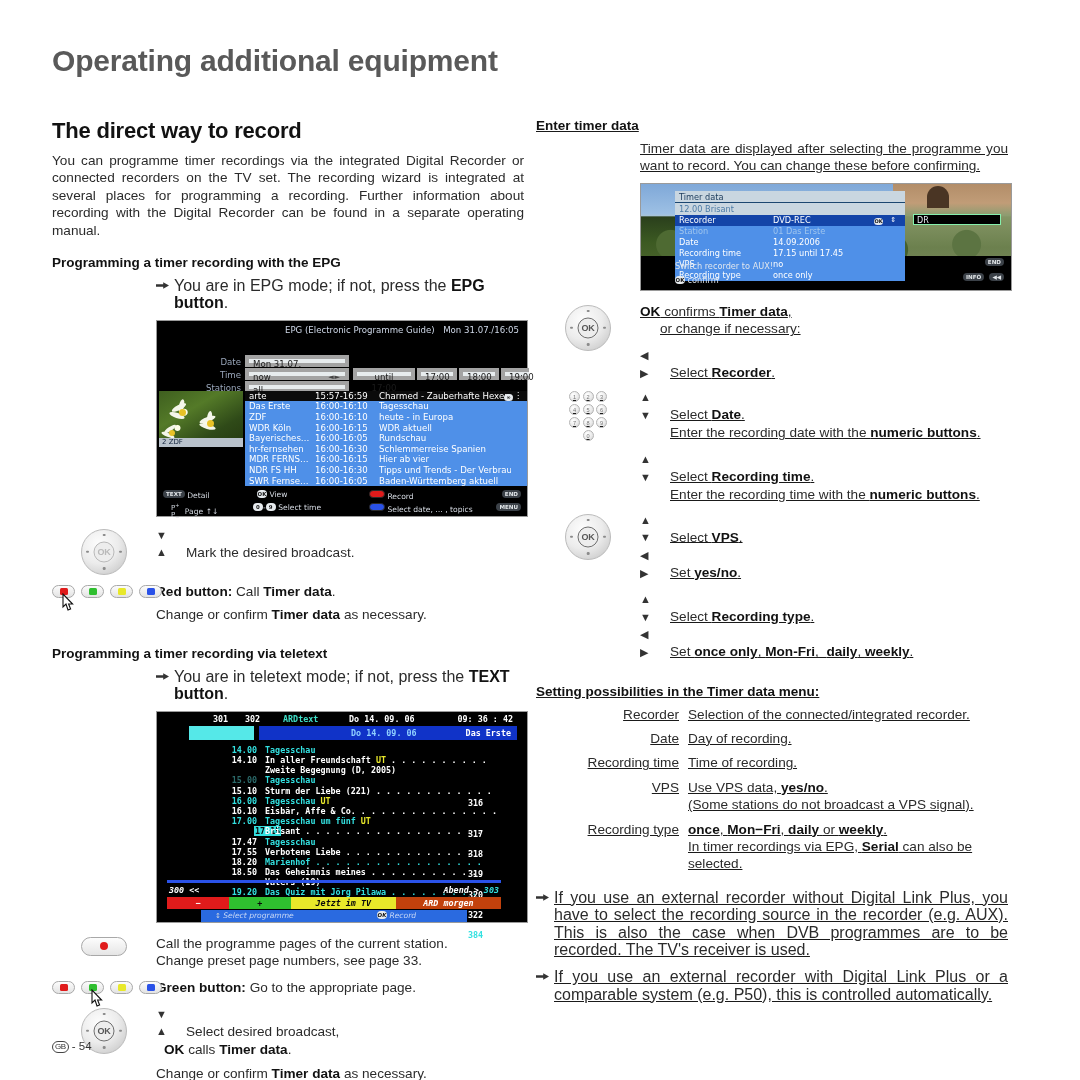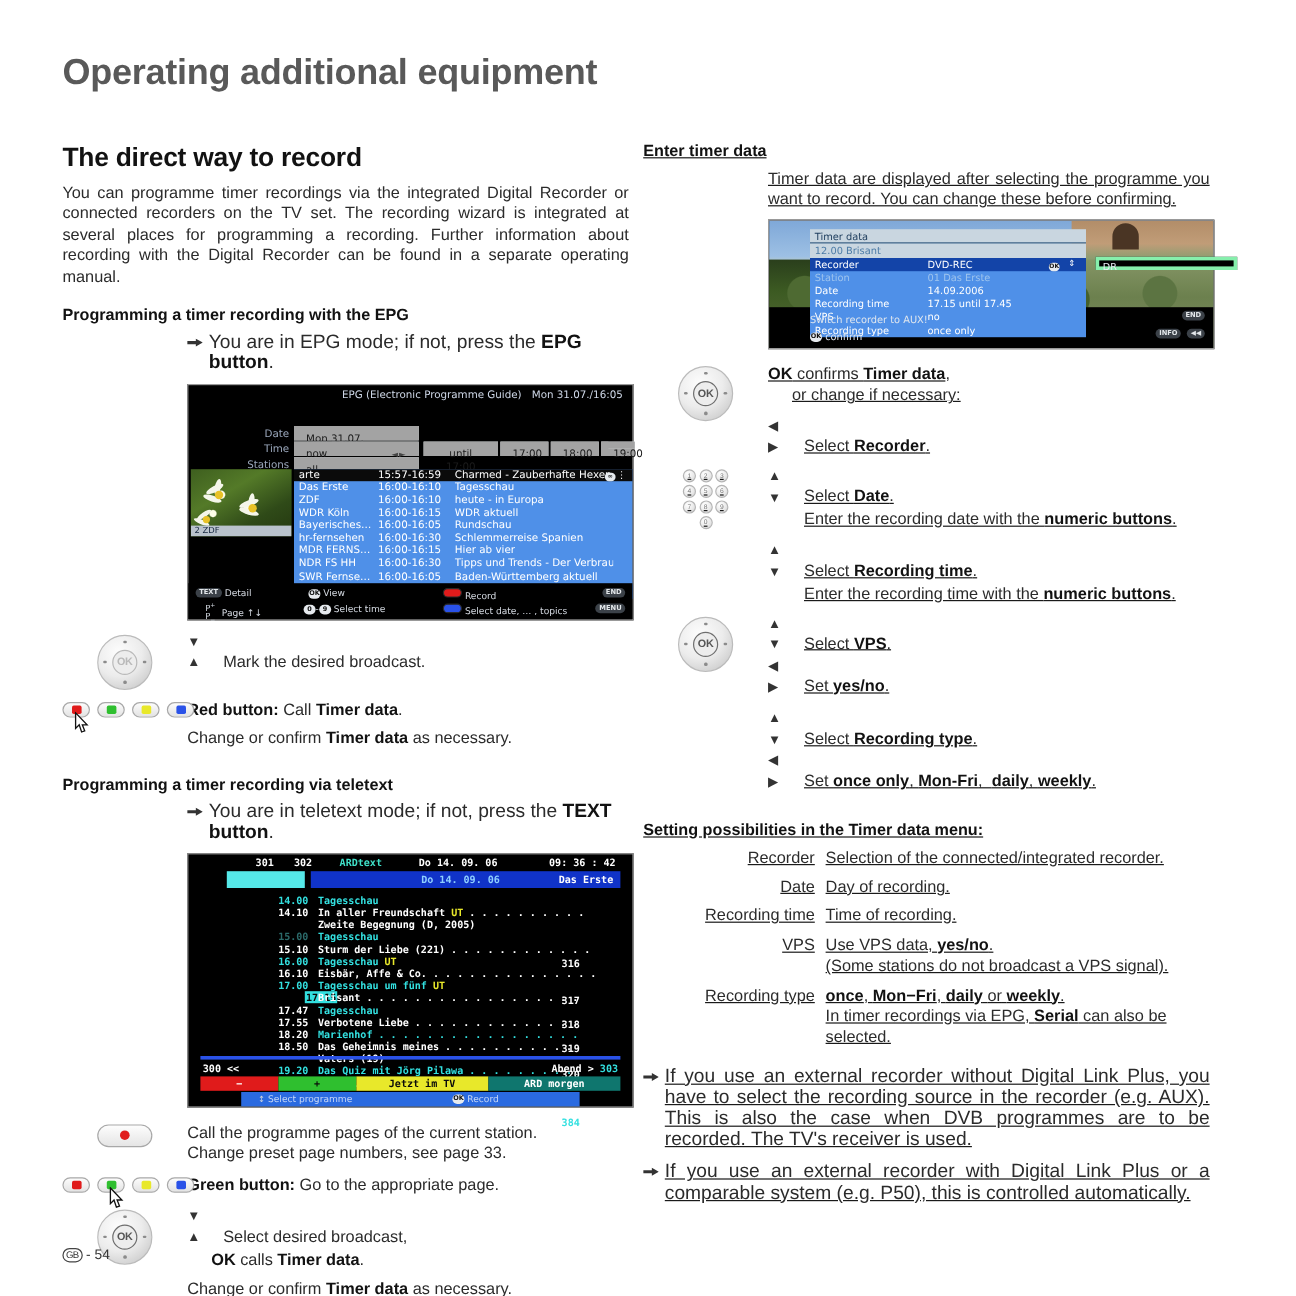--- a/index.html
+++ b/index.html
@@ -111,21 +111,21 @@
   #epg-shot { width:372px; height:197px; margin-top:8px; }
 
   .epg-top { height:17px; position:relative; color:#cfd8e8; font-size:8.6px; }
   .epg-top .t1 { position:absolute; left:128px; top:4px; }
   .epg-top .t2 { position:absolute; right:8px; top:4px; }
 
   .epg-form { position:relative; font-size:8.6px; }
   .epg-lbl { position:absolute; width:84px; text-align:right; color:#9aa7bb; }
   .epg-fld {
     position:absolute; background:#e7ecee; color:#1b1b1b;
-    border:6px solid #a3a3a3; height:12px; line-height:11px; padding:0 4px;
+    border:4px solid #a3a3a3; height:12px; line-height:11px; padding:0 4px;
   }
   .epg-arrows { position:absolute; right:4px; top:0; font-size:7px; color:#444; letter-spacing:1px;}
 
   .epg-list {
     position:absolute; left:88px; top:70px; width:282px; background:#4f90e8;
     color:#ffffff; font-size:8.6px;
   }
   .epg-list .r { height:10.6px; line-height:10.6px; position:relative; white-space:nowrap; }
   .epg-list .r.sel { background:#0b0b0b; color:#ffffff; }
   .epg-list .c1 { position:absolute; left:4px; width:66px; overflow:hidden; }
@@ -188,21 +188,21 @@
   .ttx-blue .d1 { position:absolute; left:92px;  top:0; line-height:14px; font-size:8.4px; color:#8fd0ff; font-weight:bold;}
   .ttx-blue .d2 { position:absolute; right:6px;  top:0; line-height:14px; font-size:8.4px; color:#ffffff; font-weight:bold;}
 
   .ttx-body { position:relative; margin-top:5px; font-size:8.4px; line-height:10.2px; font-weight:bold;}
   .ttx-line { position:relative; height:10.2px; white-space:pre; }
   .ttx-time { position:absolute; left:54px; width:46px; text-align:right; }
   .ttx-txt  { position:absolute; left:108px; }
   .ttx-num  { position:absolute; left:311px;margin-top:43px; }
   .hl { background:#33e0e0; color:#0a0a0a; padding:0 1px;margin-left:43px; }
 
-  .ttx-footer { position:absolute; left:0; right:0; bottom:0; }
+  .ttx-footer { position:absolute; left:0; right:16px; bottom:0;font-style:italic; }
   .ttx-blueline { height:3px; background:#2a52e8; margin:0 10px 2px 10px; }
   .ttx-nav { position:relative; height:11px; font-size:8.4px; font-weight:bold; }
   .ttx-nav .l { position:absolute; left:12px; color:#ffffff; }
   .ttx-nav .r { position:absolute; right:12px; color:#ffffff; }
   .ttx-nav .r b { color:#33e0e0; font-weight:bold;}
   .ttx-colorbar { display:flex; margin:1px 10px 0 10px; height:12px; font-size:8.4px; font-weight:bold; }
   .ttx-colorbar div { display:flex; align-items:center; justify-content:center; }
   .ttx-hint { margin:1px 44px 0 44px; height:12px; background:#2a6ae0; color:#c8d8f6;
               font-size:7.6px; line-height:12px; position:relative; font-family:"DejaVu Sans", sans-serif;}
   .ttx-hint .h1 { position:absolute; left:14px; }
@@ -242,22 +242,22 @@
   .td-rows  { background:#4f90e8; }
   .td-row   { position:relative; height:11px; line-height:11px; color:#ffffff; }
   .td-row.sel { background:#1344a8; }
   .td-row.dim { color:#9ec4ee; }
   .td-row .k { position:absolute; left:4px; }
   .td-row .v { position:absolute; left:98px; }
   .td-row .okic { position:absolute; right:22px; top:1.5px; }
   .td-row .udic { position:absolute; right:9px; top:0px; font-size:7px; }
 
   .td-dr {
-    position:absolute; left:272px; top:30px; height:11px; width:118px;
-    background:#000; border:3px solid #86efac;
+    position:absolute; left:272px; top:30px; height:11px; width:88px;
+    background:#000; border:1px solid #86efac;
   }
   .td-dr span { position:absolute; left:3px; top:0; line-height:11px; color:#e8eef5; font-size:8px; }
 
   .td-msg { position:absolute; left:34px; bottom:19px; color:#dfe6ee; font-size:8.2px; }
   .td-cfm { position:absolute; left:34px; bottom:5px; color:#dfe6ee; font-size:8.2px; }
   .td-end { position:absolute; right:7px; bottom:20px; }
   .td-inf { position:absolute; right:7px; bottom:5px; }
 
   #page-footer { position:absolute; left:52px; top:1040px; font-size:11.5px; color:#333; }
   .gb-box {
@@ -515,21 +515,21 @@
       <div class="ttx-footer">
         <div class="ttx-blueline"></div>
         <div class="ttx-nav">
           <span class="l">300 &lt;&lt;</span>
           <span class="r"><span>Abend &gt; </span><b style="color:#33e0e0">303</b></span>
         </div>
         <div class="ttx-colorbar">
           <div style="flex:1;background:#e01b1b;color:#fff">−</div>
           <div style="flex:1;background:#2fbf2f;color:#0a0a0a">+</div>
           <div style="flex:1.7;background:#e8e82a;color:#0a0a0a">Jetzt im TV</div>
-          <div style="flex:1.7;background:#0f766e;color:#fff">ARD morgen</div>
+          <div style="flex:1.7;background:#c2410c;color:#fff">ARD morgen</div>
         </div>
         <div class="ttx-hint">
           <span class="h1"><span class="updown">↕</span> <span>Select programme</span></span>
           <span class="h2"><span class="okcap">OK</span> <span>Record</span></span>
         </div>
       </div>
     </div>
     </div>
 
     <div class="row" style="margin-top:12px">
@@ -574,21 +574,21 @@
         <div class="dpad">
           <i class="n"></i>
           <i class="s"></i>
           <i class="w"></i>
           <i class="e"></i>
           <span class="ok">OK</span>
         </div>
       </div>
       <div class="txt">
         <div><span class="lrk">▼ ▲</span><span>Select desired broadcast,</span></div>
-        <div style="margin-left:20px"><b>OK</b><span> calls </span><b>Timer data</b><span>.</span></div>
+        <div style="margin-left:8px"><b>OK</b><span> calls </span><b>Timer data</b><span>.</span></div>
         <div style="margin-top:7px"><span>Change or confirm </span><b>Timer data</b><span> as necessary.</span></div>
       </div>
     </div>
   </div>
 
   <div class="col-right">
 
     <h3 class="sub-title" style="margin-top:0">Enter timer data</h3>
 
     <div class="indent">

